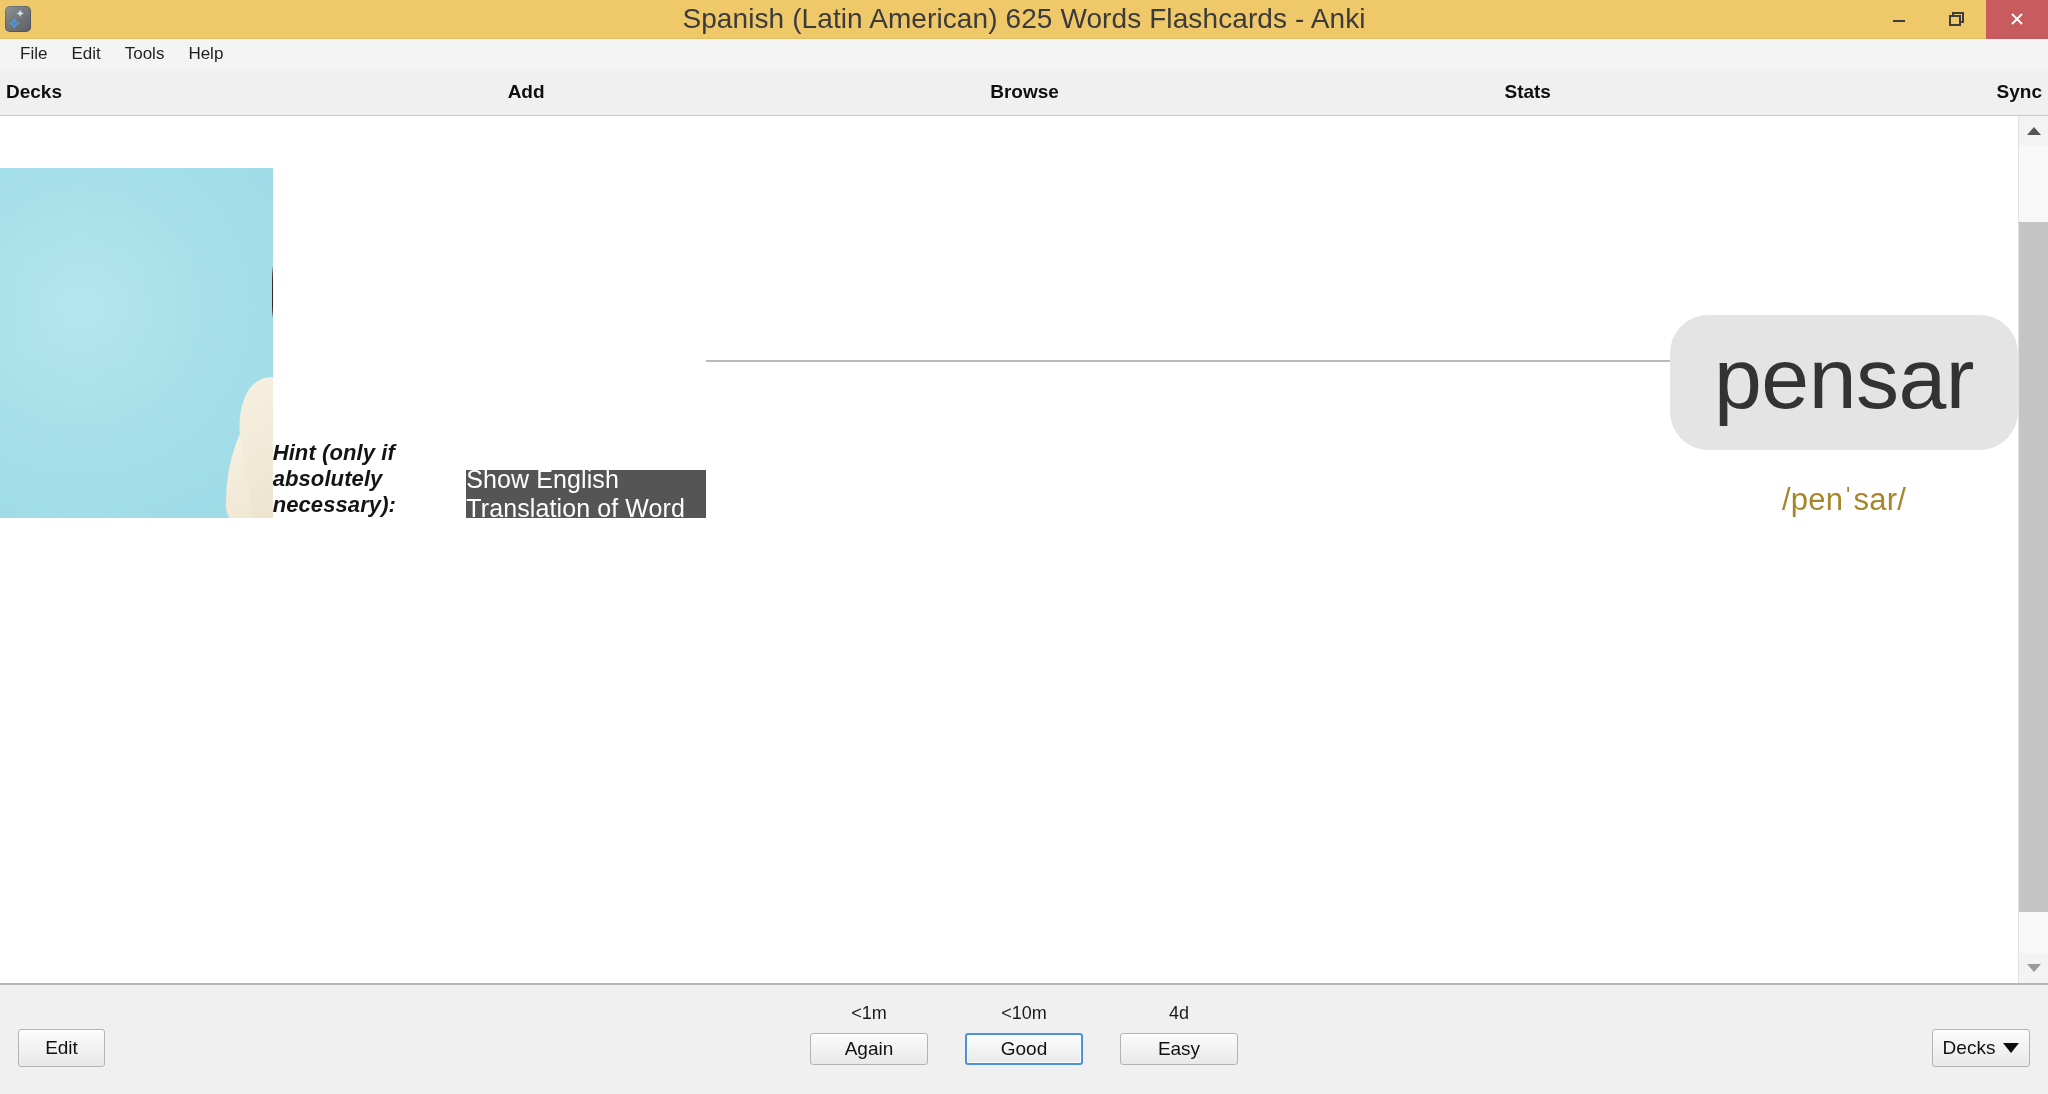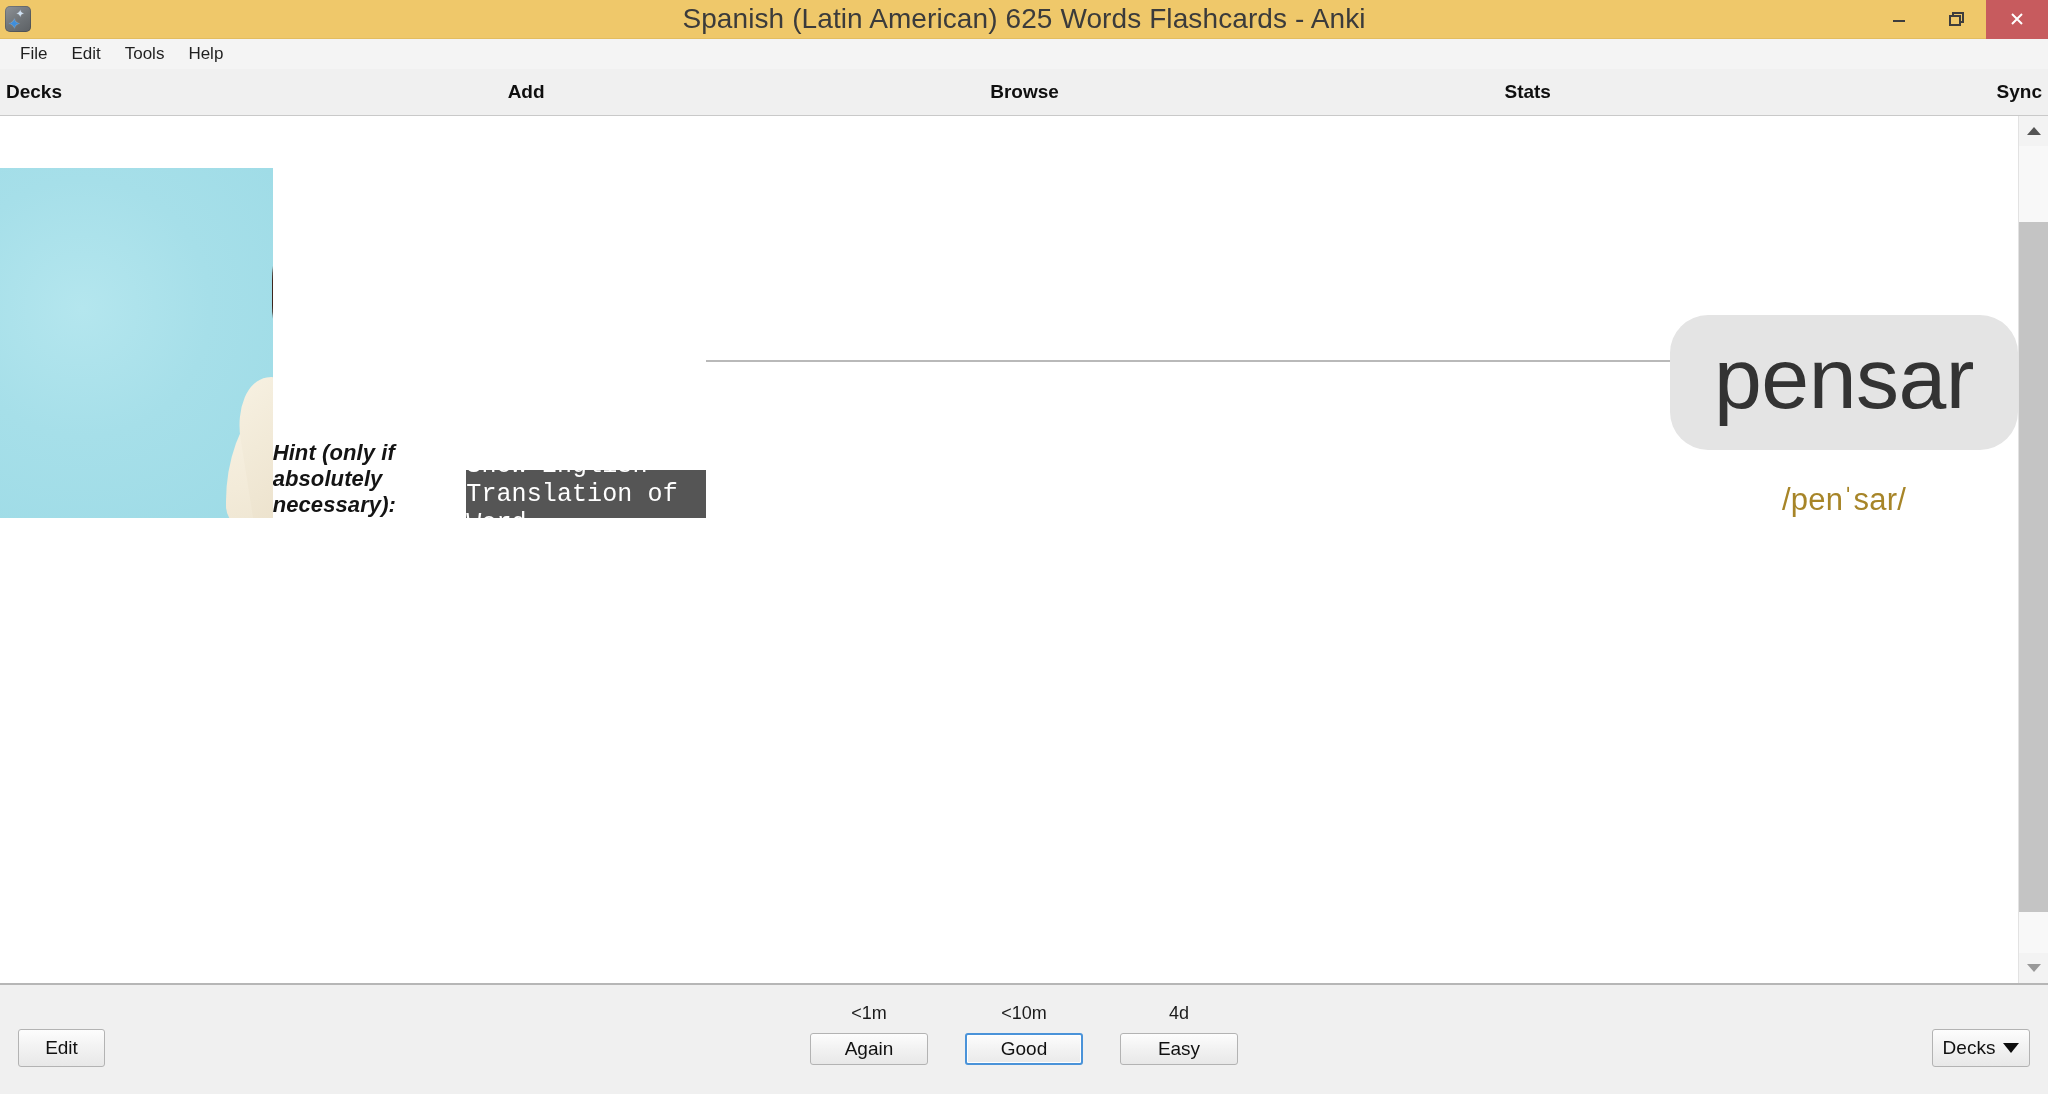--- a/index.html
+++ b/index.html
@@ -264,21 +264,20 @@
     width: 455px;
     height: 48px;
     background: #555555;
     color: #ffffff;
     font-size: 25px;
     display: flex;
     align-items: center;
     justify-content: center;
     cursor: pointer;
     letter-spacing: .1px;
-    font-family: Liberation Mono, monospace;
   }
 
   .divider {
     width: 1832px;
     height: 0;
     border-top: 2px solid #b9b9b9;
     margin: 60px auto 0 auto;
     align-self: center;
   }
 

